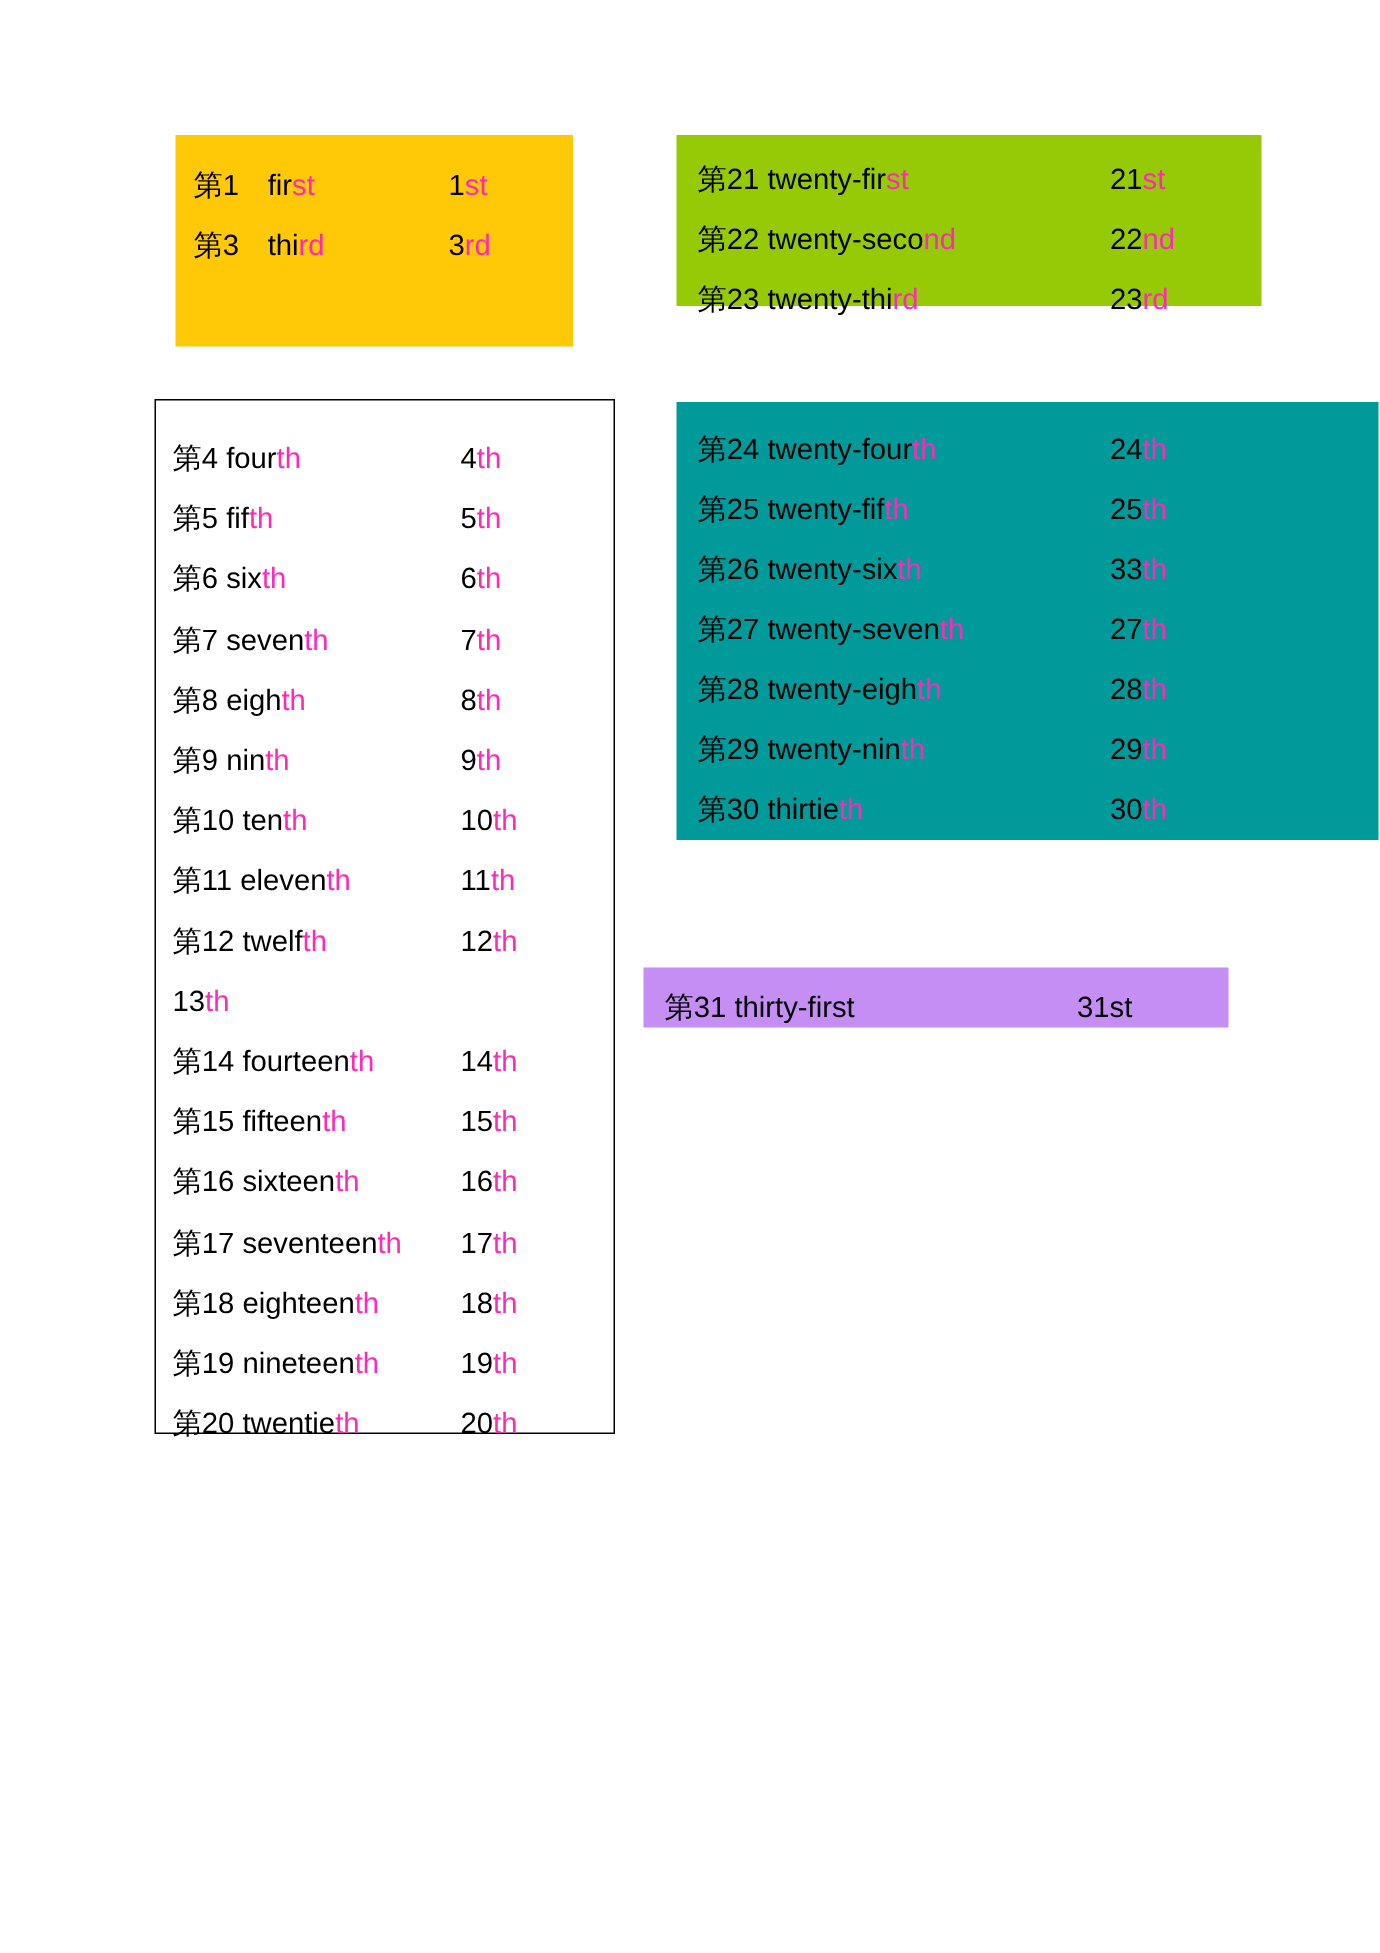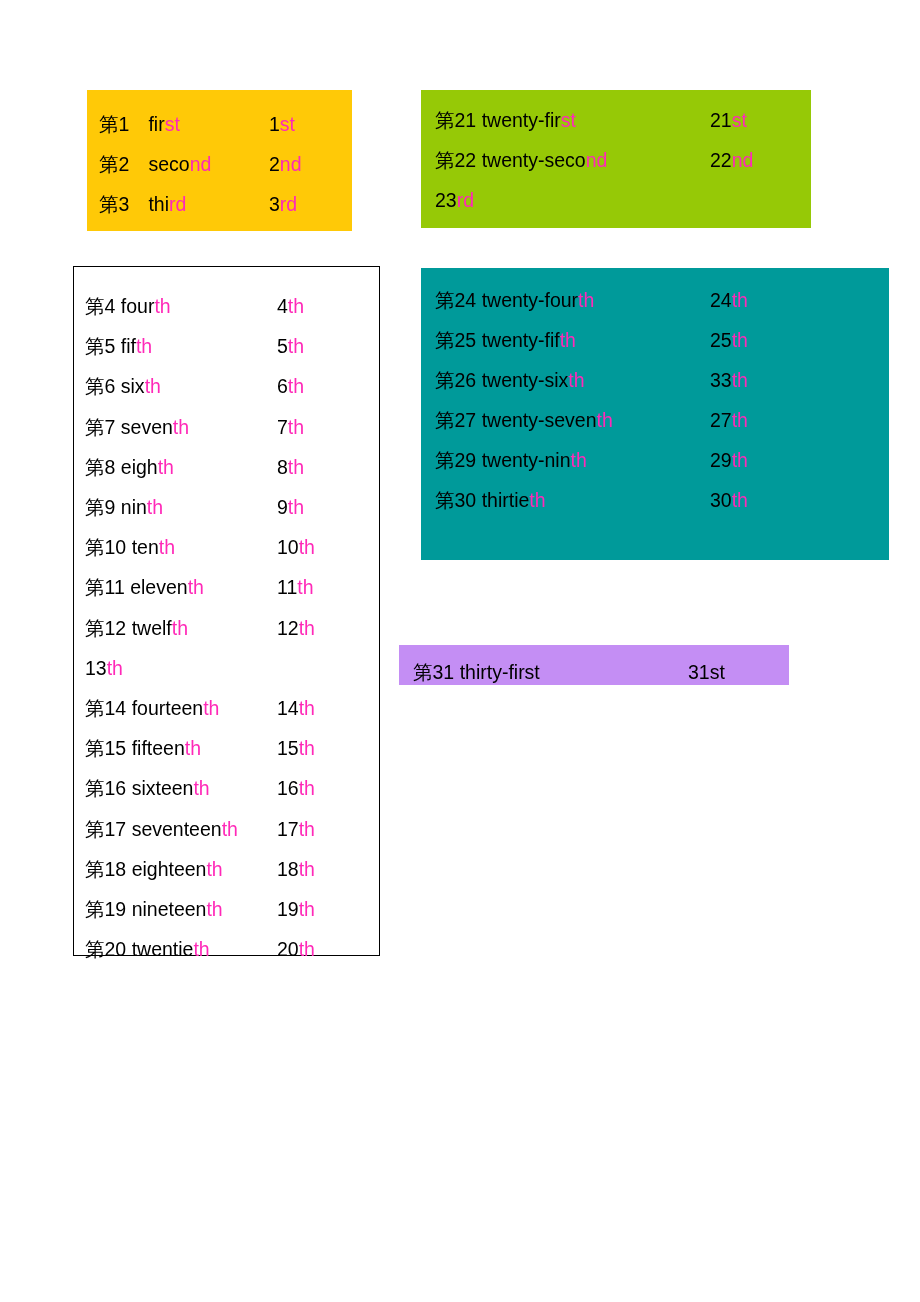--- a/index.html
+++ b/index.html
@@ -17,36 +17,37 @@
 
   .page {
     position: absolute;
     inset: 0;
     background: #ffffff;
   }
 
   .panel {
     position: absolute;
     box-sizing: border-box;
+    margin-left: 30px;
   }
 
   
   #panel-1-3 {
     left: 87px;  top: 90px;   width: 265px; height: 141px;
     background: #FFC907;
     padding: 14px 0 0 0;
   }
   #panel-4-20 {
     left: 73px;  top: 266px;  width: 307px; height: 690px;
     background: #ffffff;
     border: 1.5px solid #000000;
     padding: 19px 0 0 0;
   }
   #panel-21-23 {
-    left: 421px; top: 90px;   width: 390px; height: 138px;
+    left: 421px; top: 90px;   width: 390px; height: 114px;
     background: #96C906;
     padding: 10px 0 4px 0;
   }
   #panel-24-30 {
     left: 421px; top: 268px;  width: 468px; height: 292px;
     background: #009A9A;
     padding: 12px 0 0 0;
   }
   #panel-31 {
     left: 399px; top: 645px;  width: 390px; height: 40px;
@@ -104,24 +105,20 @@
 <body>
 
 <div class="page">
 
   <div class="panel" id="panel-1-3" style="background: rgb(255, 201, 7);">
       <div class="row">
         <span class="cell-word"><span class="idx">第1</span> <span>fir</span><span class="sfx">st</span></span>
         <span class="cell-num"><span>1</span><span class="sfx">st</span></span>
       </div>
       <div class="row">
-        <span class="cell-word"><span class="idx">第2</span> <span>seco</span><span class="sfx">nd</span></span>
-        <span class="cell-num"><span>2</span><span class="sfx">nd</span></span>
-      </div>
-      <div class="row">
         <span class="cell-word"><span class="idx">第3</span> <span>thi</span><span class="sfx">rd</span></span>
         <span class="cell-num"><span>3</span><span class="sfx">rd</span></span>
       </div>
     </div>
 
   <div class="panel" id="panel-4-20" style="background: rgb(255, 255, 255);">
       <div class="row">
         <span class="cell-word"><span class="idx">第4</span> <span>four</span><span class="sfx">th</span></span>
         <span class="cell-num"><span>4</span><span class="sfx">th</span></span>
       </div>
@@ -193,20 +190,21 @@
   <div class="panel" id="panel-21-23" style="background: rgb(150, 201, 6);">
       <div class="row">
         <span class="cell-word"><span class="idx">第21</span> <span>twenty-fir</span><span class="sfx">st</span></span>
         <span class="cell-num"><span>21</span><span class="sfx">st</span></span>
       </div>
       <div class="row">
         <span class="cell-word"><span class="idx">第22</span> <span>twenty-seco</span><span class="sfx">nd</span></span>
         <span class="cell-num"><span>22</span><span class="sfx">nd</span></span>
       </div>
       <div class="row">
+        <span class="cell-word"><span class="idx">第23</span> <span>twenty-thi</span><span class="sfx">rd</span></span>
         <span class="cell-num"><span>23</span><span class="sfx">rd</span></span>
       </div>
     </div>
 
   <div class="panel" id="panel-24-30" style="background: rgb(0, 154, 154);">
       <div class="row">
         <span class="cell-word"><span class="idx">第24</span> <span>twenty-four</span><span class="sfx">th</span></span>
         <span class="cell-num"><span>24</span><span class="sfx">th</span></span>
       </div>
       <div class="row">
@@ -215,20 +213,24 @@
       </div>
       <div class="row">
         <span class="cell-word"><span class="idx">第26</span> <span>twenty-six</span><span class="sfx">th</span></span>
         <span class="cell-num"><span>33</span><span class="sfx">th</span></span>
       </div>
       <div class="row">
         <span class="cell-word"><span class="idx">第27</span> <span>twenty-seven</span><span class="sfx">th</span></span>
         <span class="cell-num"><span>27</span><span class="sfx">th</span></span>
       </div>
       <div class="row">
+        <span class="cell-word"><span class="idx">第28</span> <span>twenty-eigh</span><span class="sfx">th</span></span>
+        <span class="cell-num"><span>28</span><span class="sfx">th</span></span>
+      </div>
+      <div class="row">
         <span class="cell-word"><span class="idx">第29</span> <span>twenty-nin</span><span class="sfx">th</span></span>
         <span class="cell-num"><span>29</span><span class="sfx">th</span></span>
       </div>
       <div class="row">
         <span class="cell-word"><span class="idx">第30</span> <span>thirtie</span><span class="sfx">th</span></span>
         <span class="cell-num"><span>30</span><span class="sfx">th</span></span>
       </div>
     </div>
 
   <div class="panel" id="panel-31" style="background: rgb(196, 142, 244);">

